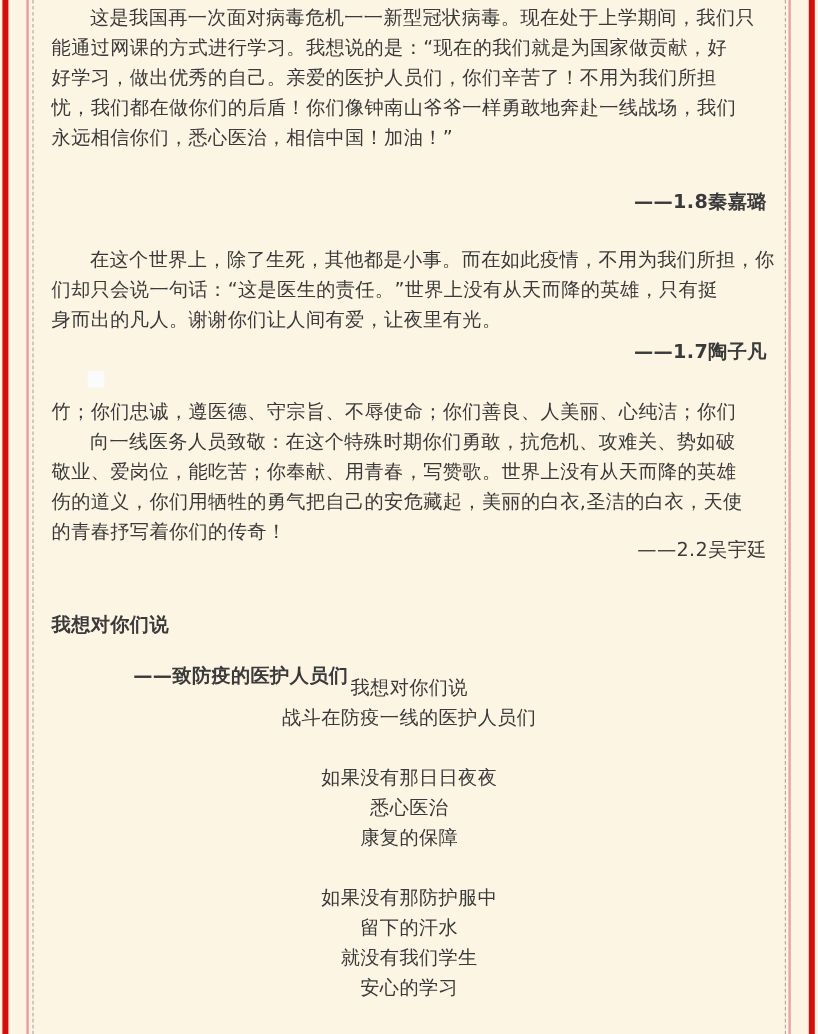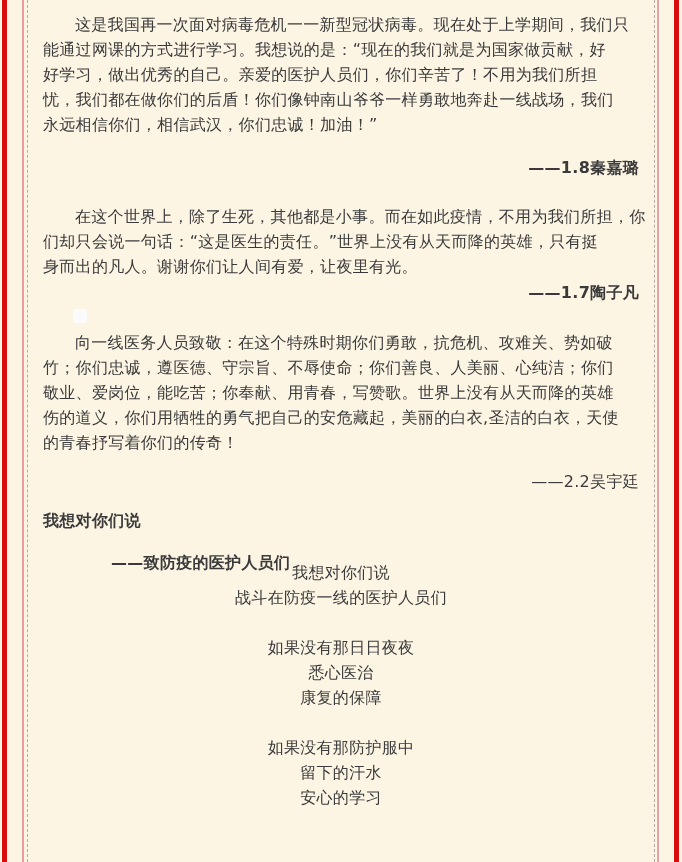--- a/index.html
+++ b/index.html
@@ -84,58 +84,59 @@
 
 <div class="frame-red-left"></div>
 <div class="frame-pink-left"></div>
 <div class="frame-dash-left"></div>
 <div class="frame-dash-right"></div>
 <div class="frame-pink-right"></div>
 <div class="frame-red-right"></div>
 
 <div class="content">
 
-  <div style="position:absolute; top:12px; width:596px;">
+  <div style="position:absolute; top:2px; width:596px;">
     <p class="para" style="height:125px; line-height:25px;">
       <span style="display:block; text-indent:32px; white-space:nowrap;">这是我国再一次面对病毒危机一一新型冠状病毒。现在处于上学期间，我们只</span>
       <span style="display:block; text-indent:0; white-space:nowrap;">能通过网课的方式进行学习。我想说的是：“现在的我们就是为国家做贡献，好</span>
       <span style="display:block; text-indent:0; white-space:nowrap;">好学习，做出优秀的自己。亲爱的医护人员们，你们辛苦了！不用为我们所担</span>
       <span style="display:block; text-indent:0; white-space:nowrap;">忧，我们都在做你们的后盾！你们像钟南山爷爷一样勇敢地奔赴一线战场，我们</span>
-      <span style="display:block; text-indent:0; white-space:nowrap;">永远相信你们，相信武汉，你们忠诚！加油！”</span>
+      <span style="display:block; text-indent:0; white-space:nowrap;">永远相信你们，悉心医治，相信中国！加油！”</span>
     </p>
   </div>
   <p class="sig" style="position:absolute; top:155px; right:0;">——1.8秦嘉璐</p>
 
   <div style="position:absolute; top:204px; width:596px;">
     <span style="display:block; text-indent:32px; white-space:nowrap;">在这个世界上，除了生死，其他都是小事。而在如此疫情，不用为我们所担，你</span>
     <span style="display:block; white-space:nowrap;">们却只会说一句话：“这是医生的责任。”世界上没有从天而降的英雄，只有挺</span>
     <span style="display:block; white-space:nowrap;">身而出的凡人。谢谢你们让人间有爱，让夜里有光。</span>
   </div>
   <p class="sig" style="position:absolute; top:280px; right:0;">——1.7陶子凡</p>
 
   <div class="blank-box" style="position:absolute; top:309px;"></div>
 
   <div style="position:absolute; top:330px; width:596px;">
+    <span style="display:block; white-space:nowrap;">竹；你们忠诚，遵医德、守宗旨、不辱使命；你们善良、人美丽、心纯洁；你们</span>
     <span style="display:block; text-indent:32px; white-space:nowrap;">向一线医务人员致敬：在这个特殊时期你们勇敢，抗危机、攻难关、势如破</span>
-    <span style="display:block; white-space:nowrap;">竹；你们忠诚，遵医德、守宗旨、不辱使命；你们善良、人美丽、心纯洁；你们</span>
     <span style="display:block; white-space:nowrap;">敬业、爱岗位，能吃苦；你奉献、用青春，写赞歌。世界上没有从天而降的英雄</span>
     <span style="display:block; white-space:nowrap;">伤的道义，你们用牺牲的勇气把自己的安危藏起，美丽的白衣,圣洁的白衣，天使</span>
     <span style="display:block; white-space:nowrap;">的青春抒写着你们的传奇！</span>
   </div>
-  <p class="sig" style="position:absolute; top:469px; right:0; font-weight:normal;">——2.2吴宇廷</p>
+  <p class="sig" style="position:absolute; top:445px; right:0; font-weight:normal;">——2.2吴宇廷</p>
 
   <p class="heading" style="position:absolute; top:508px; left:0;">我想对你们说</p>
   <p class="subheading" style="position:absolute; top:534px; left:0;">——致防疫的医护人员们</p>
 
   <div style="position:absolute; top:560px; width:596px;">
     <p class="poem-line">我想对你们说</p>
     <p class="poem-line">战斗在防疫一线的医护人员们</p>
     <p class="poem-line"></p>
     <p class="poem-line">如果没有那日日夜夜</p>
     <p class="poem-line">悉心医治</p>
     <p class="poem-line">康复的保障</p>
     <p class="poem-line"></p>
     <p class="poem-line">如果没有那防护服中</p>
     <p class="poem-line">留下的汗水</p>
+    <p class="poem-line">就没有我们学生</p>
     <p class="poem-line">安心的学习</p>
   </div>
 
 </div>
 
 </body></html>

